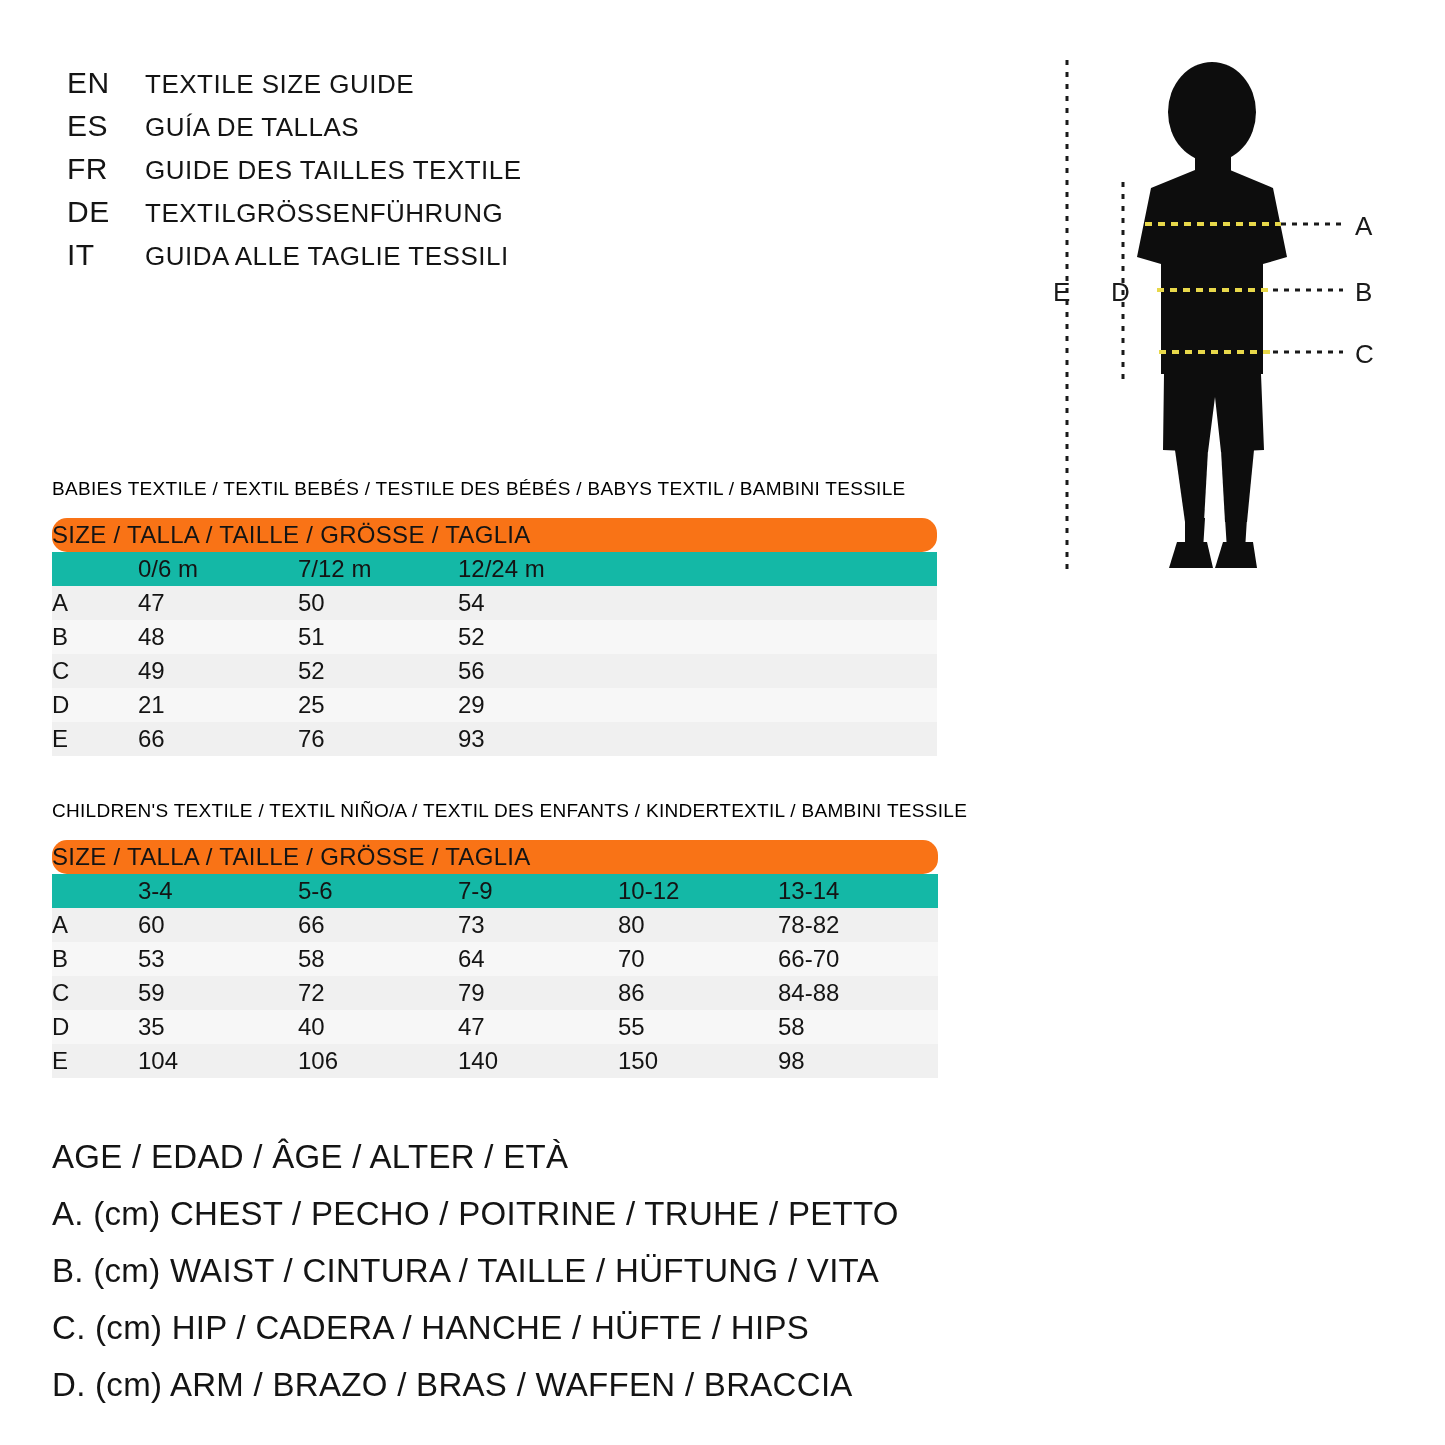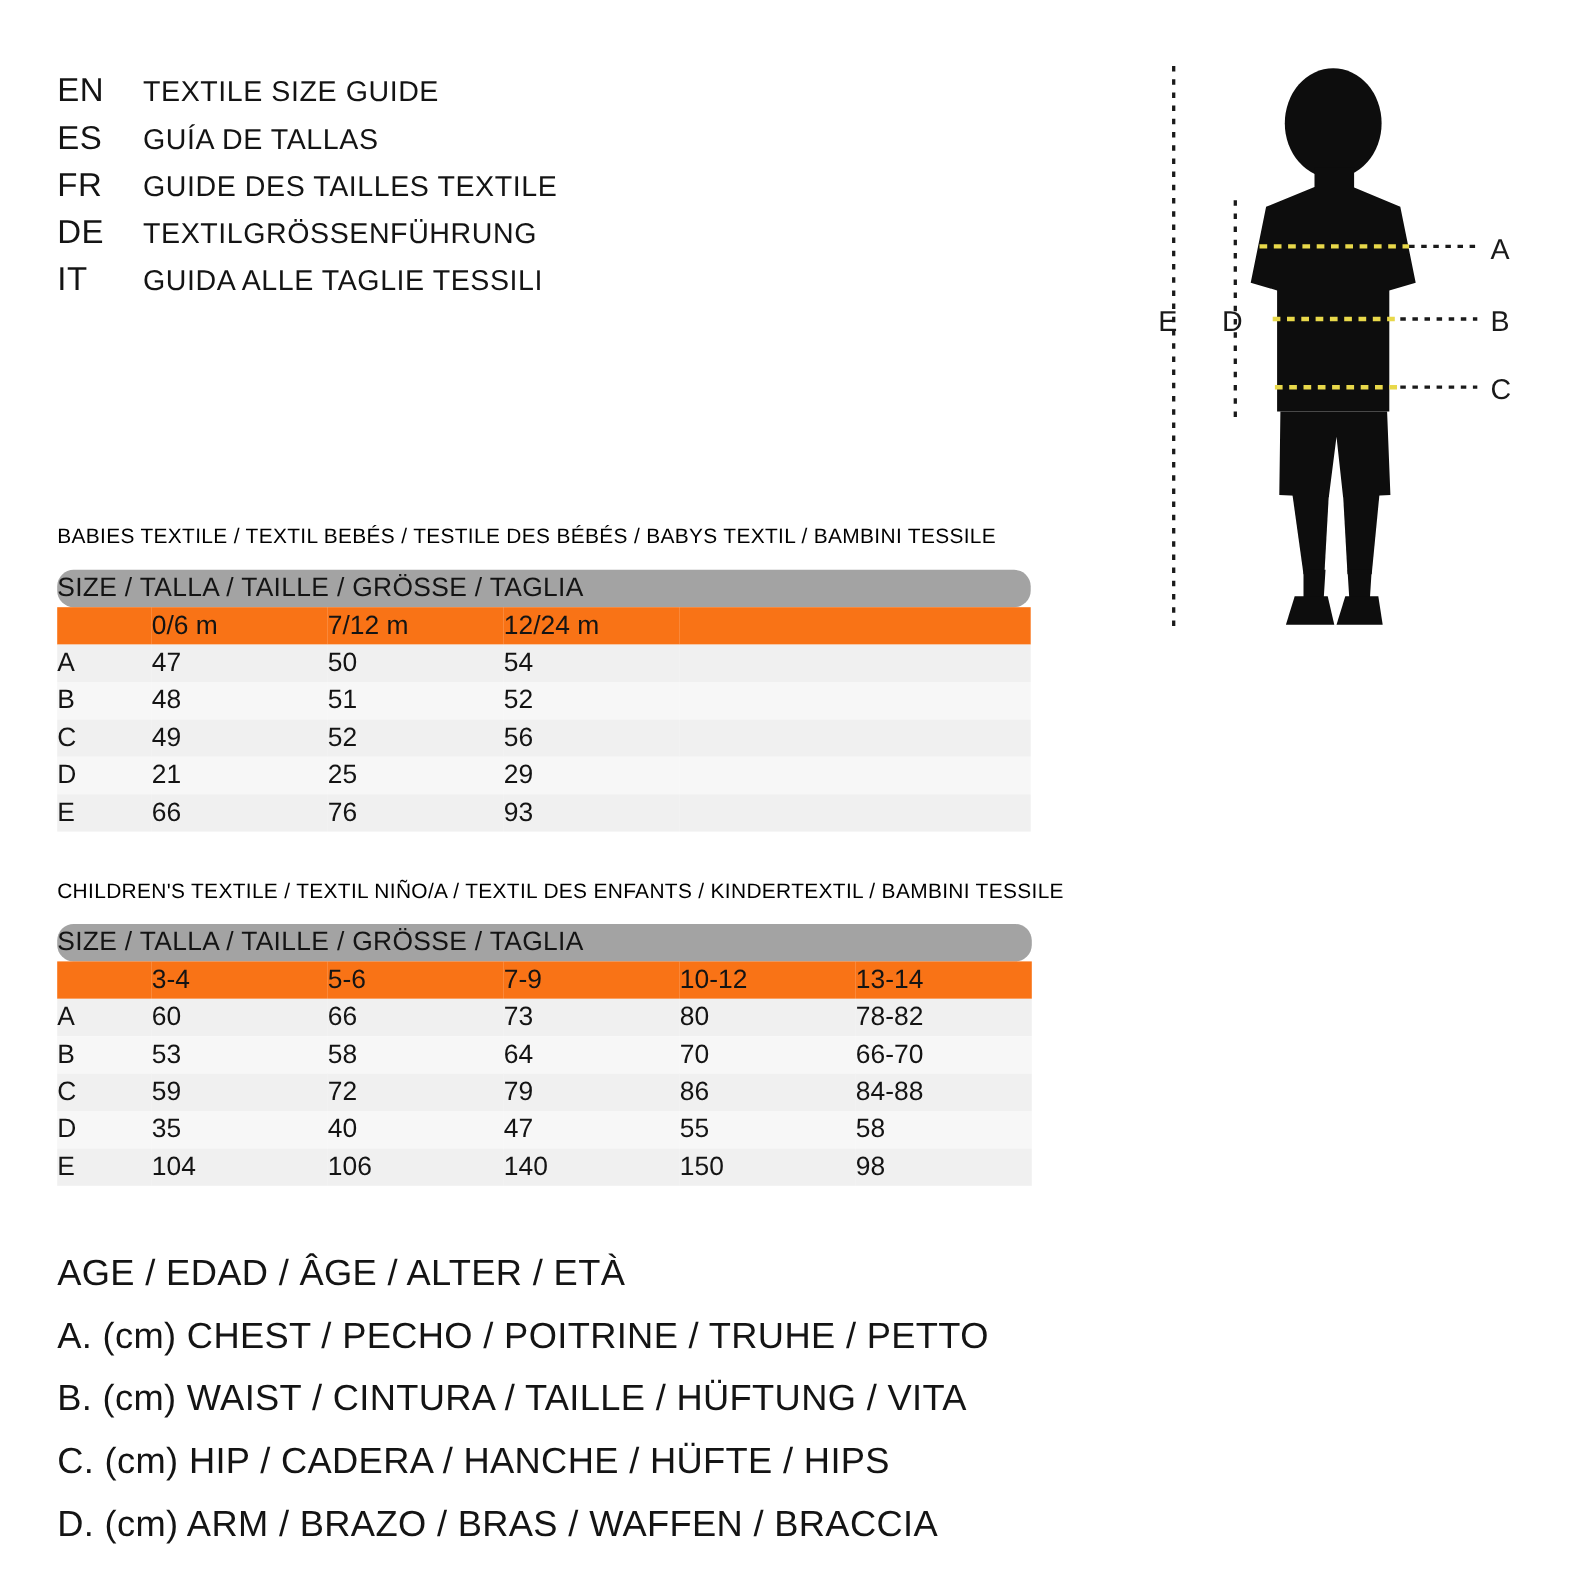--- a/index.html
+++ b/index.html
@@ -20,20 +20,21 @@
   .header-block {
     position: absolute;
     left: 52px;
     top: 66px;
     width: 680px;
   }
   .lang-row {
     display: flex;
     align-items: baseline;
     margin-bottom: 9px;
+    margin-left: 15px;
   }
   .lang-code {
     width: 78px;
     font-size: 30px;
     letter-spacing: 0.5px;
     color: #141414;
   }
   .lang-text {
     font-size: 26px;
     letter-spacing: 0.5px;
@@ -75,29 +76,29 @@
   }
   table.size-table td, table.size-table th {
     font-size: 24px;
     font-weight: normal;
     color: #141414;
     padding: 0;
     height: 34px;
     vertical-align: middle;
   }
   .hdr-row td {
-    background: #a3a3a3;
+    background: #f97316;
     font-size: 24px;
     letter-spacing: 0.3px;
     padding-left: 6px;
     height: 38px;
     border-radius: 15px;
   }
   .col-row td {
-    background: #f97316;
+    background: #14b8a6;
     height: 40px;
   }
   .data-row.odd td { background: #f0f0f0; }
   .data-row.even td { background: #f7f7f7; }
   .row-label {
     padding-left: 6px;
     width: 80px;
   }
   .cell-val { text-align: left; }
 

